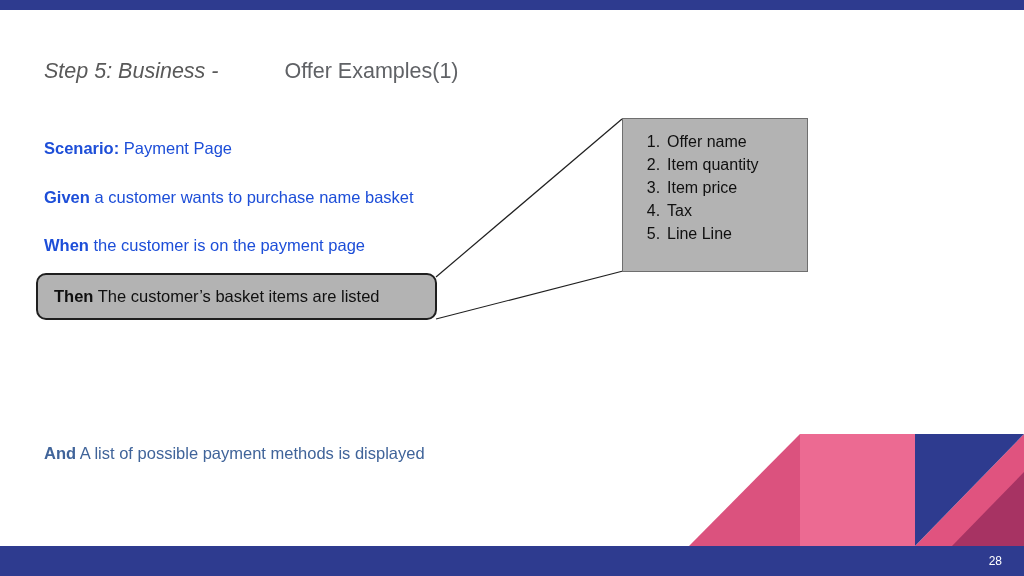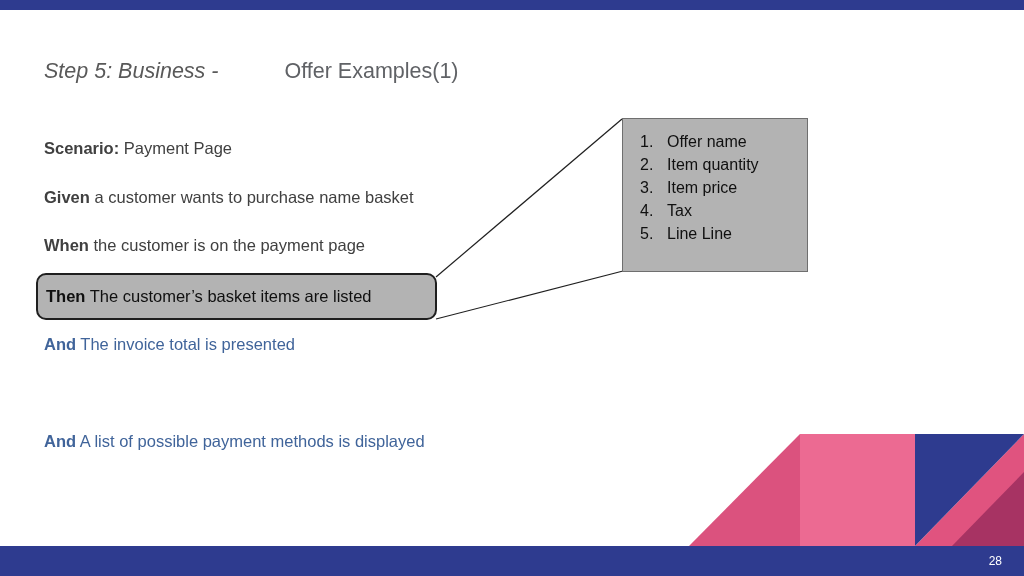--- a/index.html
+++ b/index.html
@@ -1,34 +1,34 @@
 <!DOCTYPE html>
 <html><head>
 <meta charset="utf-8">
 <style>
   html,body{margin:0;padding:0;background:#e8e8e8;}
   .slide{
     position:relative;width:1024px;height:576px;background:#ffffff;
-    font-family:"Liberation Sans",sans-serif;overflow:hidden;margin:0 auto;
+    font-family:"Liberation Sans",sans-serif;overflow:hidden;margin:0 auto;text-align:center;
   }
   .top-bar{position:absolute;top:0;left:0;width:1024px;height:10px;background:#2E3B8F;z-index:2;}
   .bottom-bar{position:absolute;bottom:0;left:0;width:1024px;height:30px;background:#2E3B8F;z-index:6;}
   .page-num{position:absolute;right:22px;top:50%;transform:translateY(-50%);color:#ffffff;font-size:12px;}
   svg.decor{position:absolute;top:0;left:0;z-index:1;}
   svg.connectors{position:absolute;top:0;left:0;z-index:4;}
   .title{position:absolute;left:44px;top:59px;font-size:21.5px;color:#595959;z-index:5;white-space:nowrap;}
   .title .t1{font-style:italic;}
   .title .t2{margin-left:60px;color:#606266;}
-  .line{position:absolute;left:44px;font-size:16.5px;color:#404040;z-index:5;white-space:nowrap;}
+  .line{position:absolute;left:44px;font-size:16.5px;color:#1d4ed8;z-index:5;white-space:nowrap;}
   .line b{font-weight:bold;}
   .line.accent{color:#40649A;}
   .then-box{
     position:absolute;left:36px;top:273px;width:401px;height:47px;
     background:#B3B3B3;border:2px solid #1f1f1f;border-radius:10px;z-index:5;
-    display:flex;align-items:center;padding-left:8px;box-sizing:border-box;
+    display:flex;align-items:center;padding-left:16px;box-sizing:border-box;
   }
   .then-box .inner{font-size:16.5px;color:#101010;white-space:nowrap;}
   .callout-box{
     position:absolute;left:622px;top:118px;width:186px;height:154px;
     background:#B3B3B3;border:1px solid #6f6f6f;z-index:5;box-sizing:border-box;padding-top:11px;
   }
   .cb-row{display:flex;font-size:16px;color:#101010;line-height:23px;}
   .cb-num{width:44px;padding-left:17px;box-sizing:border-box;}
 </style>
 </head>
@@ -65,24 +65,21 @@
   <div class="line" style="top:236px">
     <b>When</b><span> the customer is on the payment page</span>
   </div>
 
   <div class="then-box">
     <div class="inner">
       <b>Then</b><span> The customer’s basket items are listed</span>
     </div>
   </div>
 
-  <div class="line accent" style="top:335px">
-    <b>And</b><span> The invoice total is presented</span>
-  </div>
-  <div class="line accent" style="top:432px">
+  <div class="line accent" style="top:444px">
     <b>And</b><span> A list of possible payment methods is displayed</span>
   </div>
 
   <div class="callout-box">
     <div class="cb-row">
       <span class="cb-num">1.</span>
       <span class="cb-label">Offer name</span>
     </div>
     <div class="cb-row">
       <span class="cb-num">2.</span>

